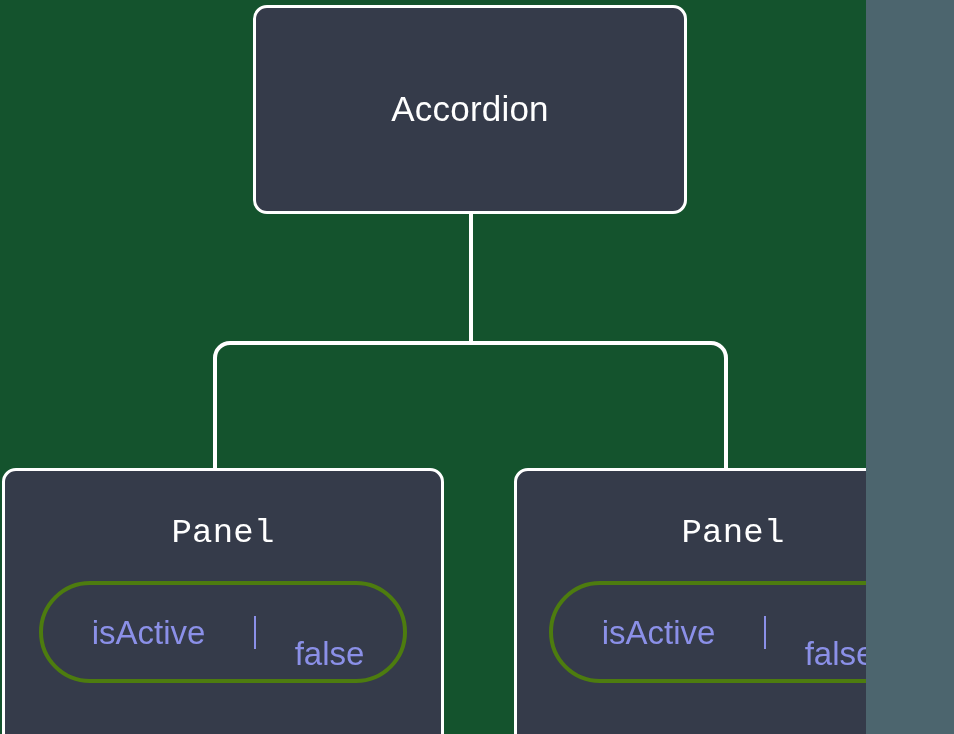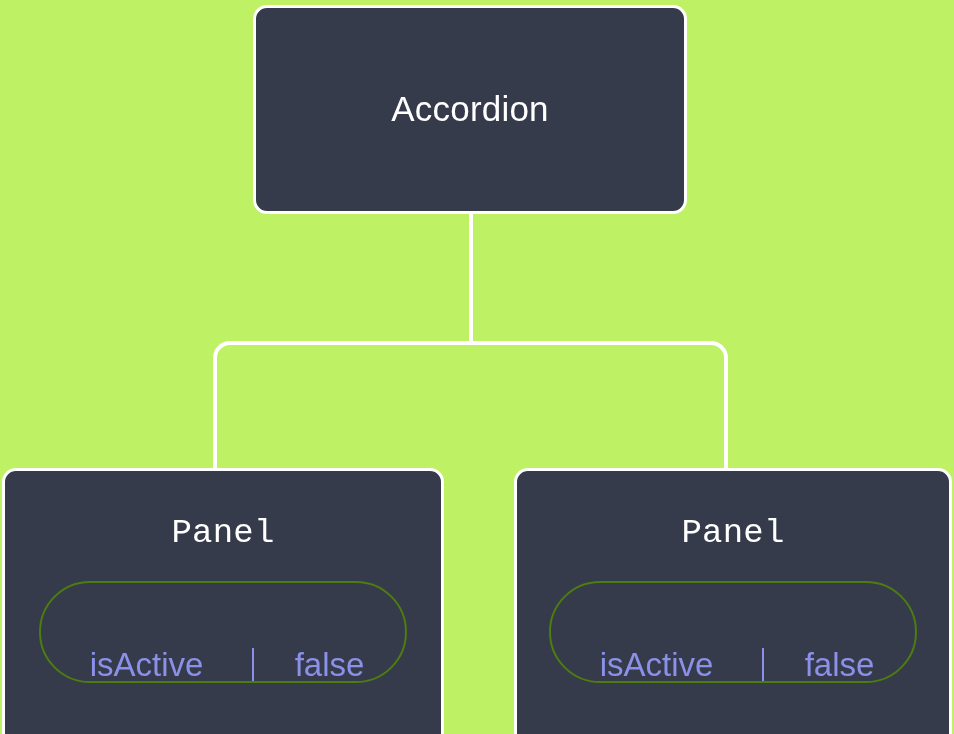--- a/index.html
+++ b/index.html
@@ -10,23 +10,23 @@
   body {
     width: 954px;
     height: 734px;
     overflow: hidden;
     background: #4c656e;
     font-family: "Liberation Sans", "DejaVu Sans", sans-serif;
   }
 
   #tree-canvas {
     position: relative;
-    width: 954px;
+    width: 866px;
     height: 734px;
-    background: #bef264;
+    background: #14532d;
     overflow: hidden;
   }
 
   
   #edges {
     position: absolute;
     left: 0;
     top: 0;
     width: 954px;
     height: 734px;
@@ -83,24 +83,24 @@
     font-size: 34px;
     font-family: Liberation Mono, monospace;
   }
 
   
   .prop-pill {
     position: relative;
     box-sizing: border-box;
     margin-top: 29px;
     height: 102px;
-    border: 2px solid #4d7c0f;
+    border: 4px solid #4d7c0f;
     border-radius: 51px;
     display: flex;
-    align-items: flex-end;
+    align-items: center;
     background: transparent;
   }
   #pill-0 { width: 368px; }
   #pill-1 { width: 368px; }
 
   .prop-key,
   .prop-value {
     display: flex;
     align-items: center;
     justify-content: center;

